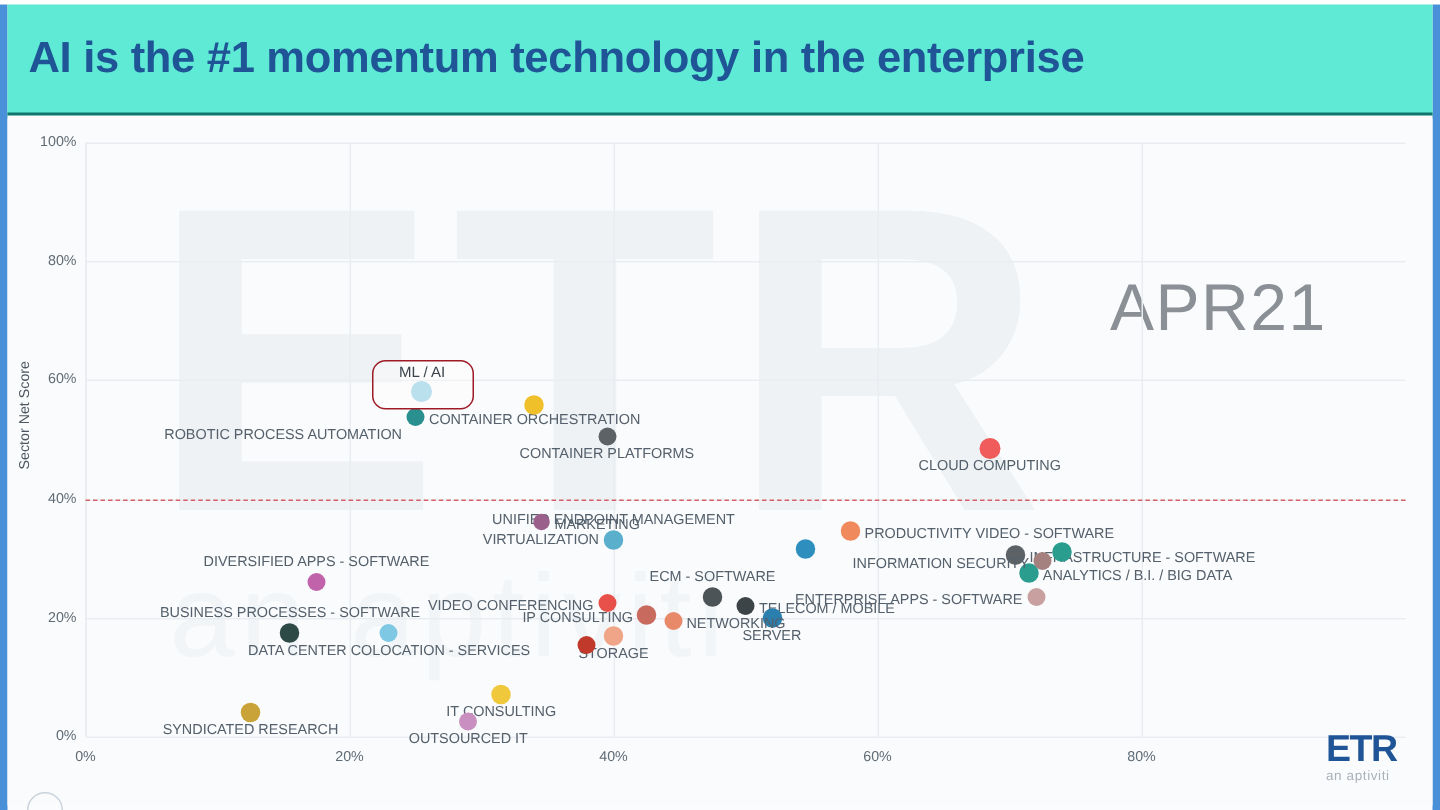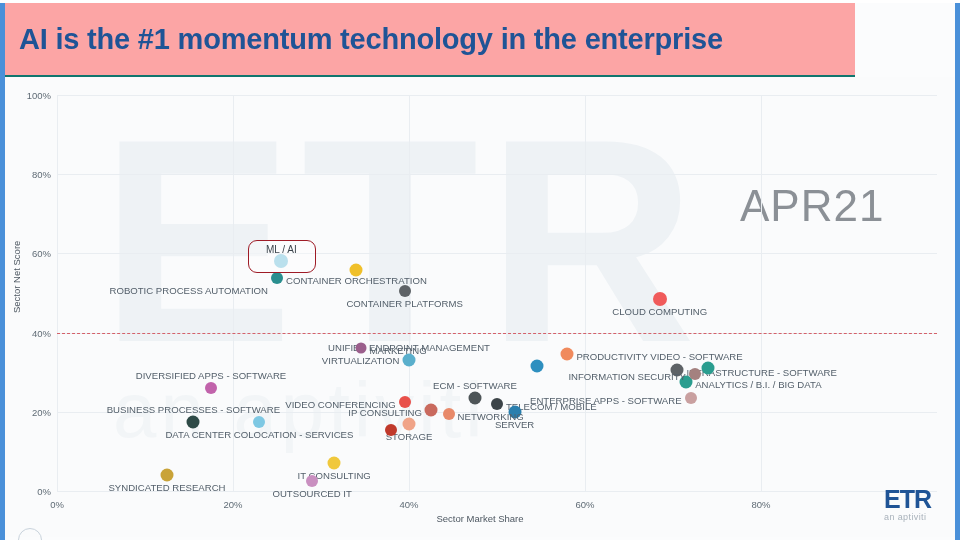--- a/index.html
+++ b/index.html
@@ -10,22 +10,22 @@
   }
   #frame{position:relative;width:960px;height:540px;background:#fbfcfd;overflow:hidden;}
 
   
   .edge-left{position:absolute;left:0;top:0;width:5px;height:540px;background:#4a90d9;}
   .edge-right{position:absolute;right:0;top:0;width:5px;height:540px;background:#4a90d9;}
   .edge-top{position:absolute;left:0;top:0;width:960px;height:3px;background:#ffffff;}
 
   
   #title-bar{
-    position:absolute;left:5px;top:3px;width:850px;height:72px;
-    background:#fca5a5;border-bottom:4px solid #0f766e;
+    position:absolute;left:5px;top:3px;width:950px;height:72px;
+    background:#5eead4;border-bottom:4px solid #0f766e;
     display:flex;align-items:center;
   }
   #title-text{
     margin-left:14px;
     font-size:29px;font-weight:bold;color:#1f5496;
     letter-spacing:-0.2px;white-space:nowrap;
   }
 
   
   #chart-area{
@@ -208,21 +208,20 @@
         <div class="plabel c" style="left: 277.2px; top: 380.28px;">IT CONSULTING</div>
         <div class="pt" title="OUTSOURCED IT" style="left: 255.2px; top: 386.1px; width: 12px; height: 12px; background: rgb(201, 143, 192);"></div>
         <div class="plabel c" style="left: 255.2px; top: 398.1px;">OUTSOURCED IT</div>
         <div class="pt" title="SYNDICATED RESEARCH" style="left: 110px; top: 380.16px; width: 13px; height: 13px; background: rgb(201, 163, 56);"></div>
         <div class="plabel c" style="left: 110px; top: 392.16px;">SYNDICATED RESEARCH</div>
         <div id="highlight-box" style="left: 191.4px; top: 145.32px; width: 66px; height: 31px; border-color: rgb(158, 27, 38);"></div>
         <div id="highlight-label" style="left: 224.4px; top: 154.32px;">ML / AI</div>
       </div>
 
     <div id="ylabel">Sector Net Score</div>
-    <div id="xlabel">Sector Market Share</div>
   </div>
 
   <div id="logo">
     <div id="logo-mark">ETR</div>
     <div id="logo-tag">an aptiviti</div>
   </div>
 
   <div id="corner-circle"></div>
 </div>
 

